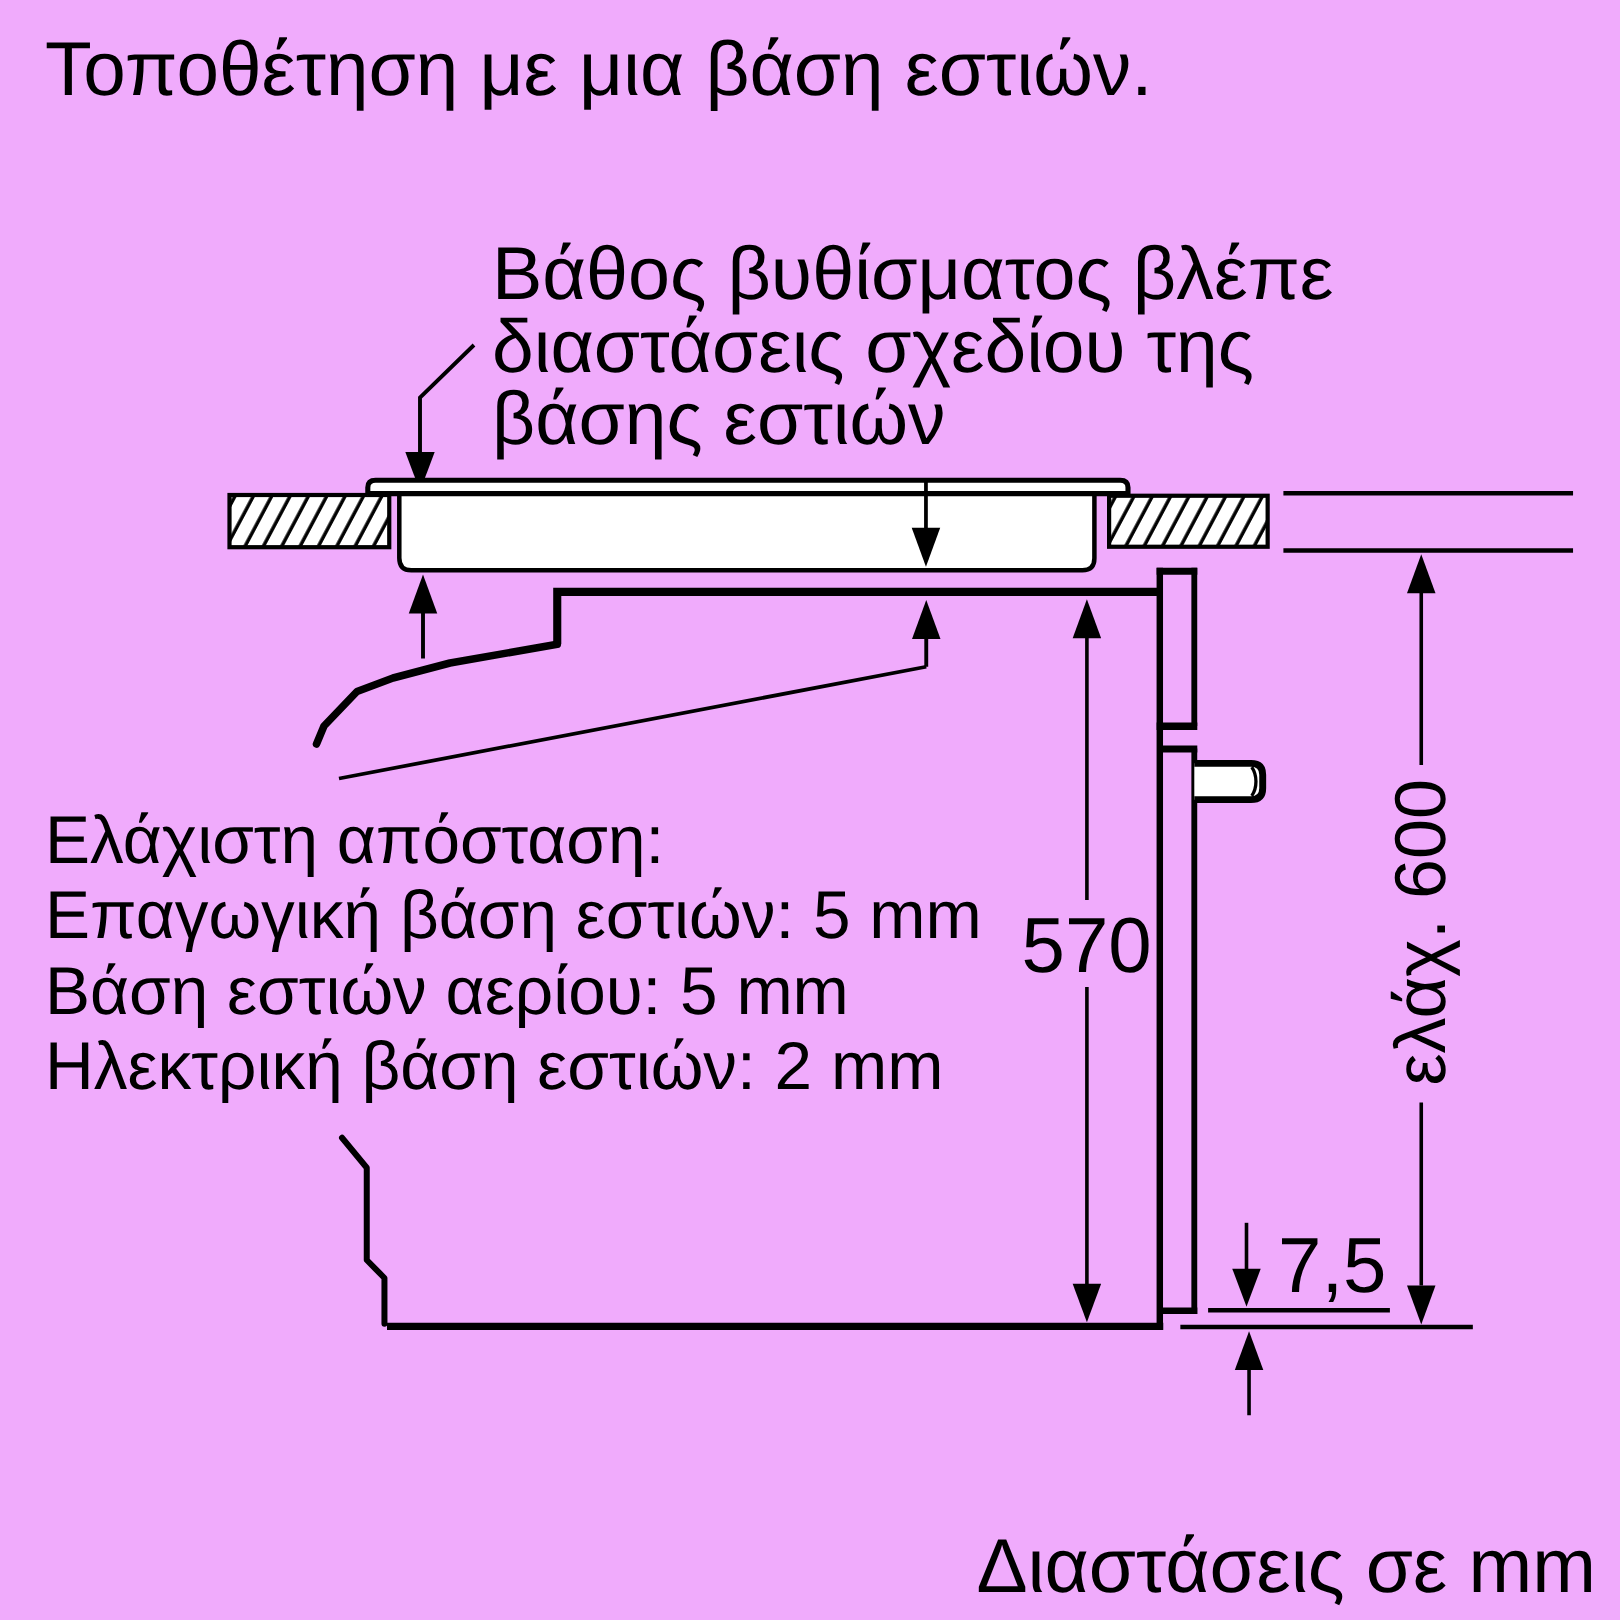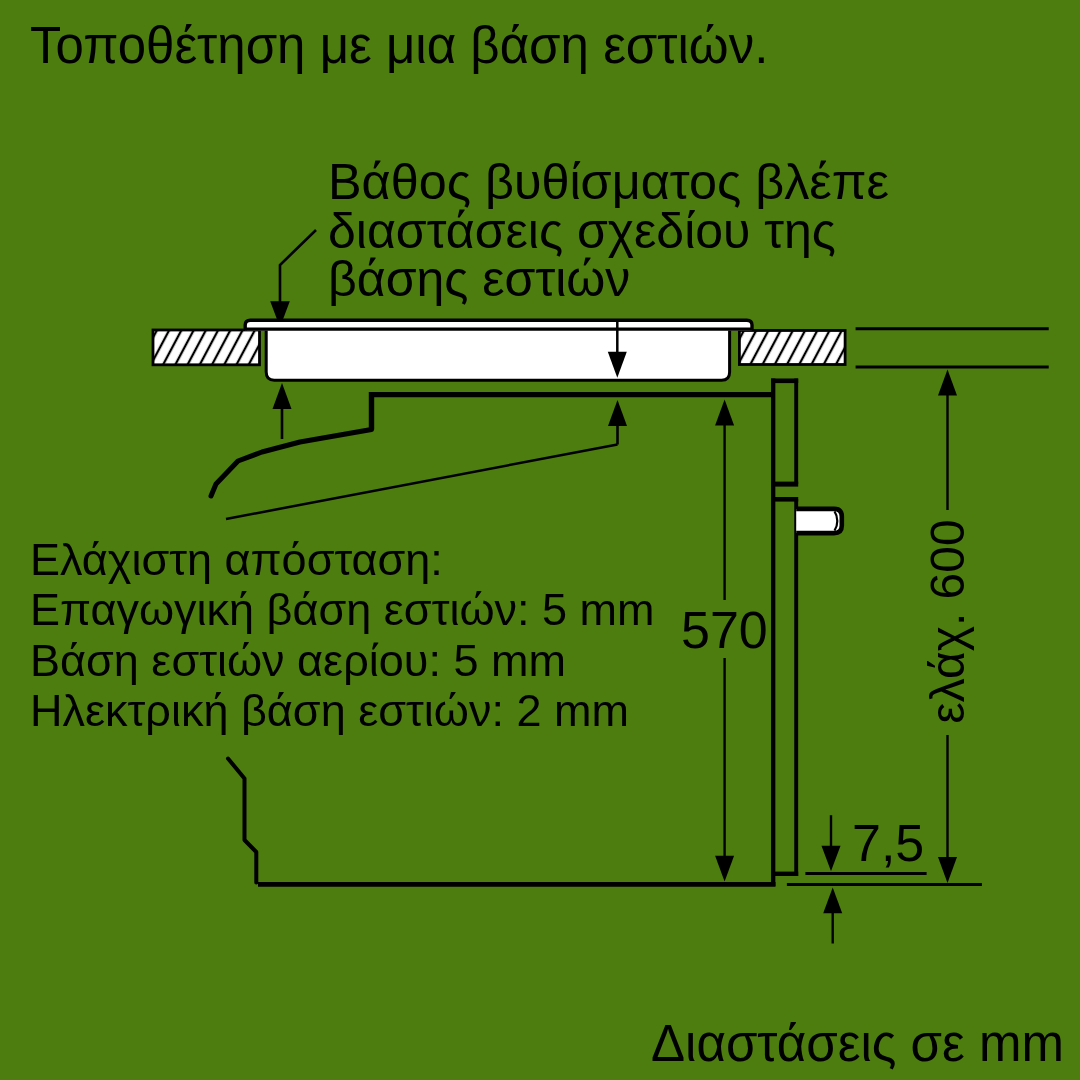--- a/index.html
+++ b/index.html
@@ -1,16 +1,16 @@
 <!DOCTYPE html>
 <html><head>
 <meta charset="utf-8">
 <style>
   html,body{margin:0;padding:0;background:#fff;}
-  .stage{position:relative;width:1080px;height:1080px;background:#4d7c0f;overflow:hidden;}
+  .stage{position:relative;width:1080px;height:1080px;background:#f0abfc;overflow:hidden;}
   text{font-family:"Liberation Sans", sans-serif;fill:#000;}
 </style>
 </head>
 <body>
 <div class="stage">
 <svg width="1080" height="1080" viewBox="0 0 1080 1080" xmlns="http://www.w3.org/2000/svg">
 <defs>
   <pattern id="hatch" width="10.8" height="8" patternUnits="userSpaceOnUse" patternTransform="rotate(28)">
     <rect width="10.8" height="8" fill="#fff"></rect>
     <line x1="2" y1="0" x2="2" y2="8" stroke="#000" stroke-width="2.3"></line>

